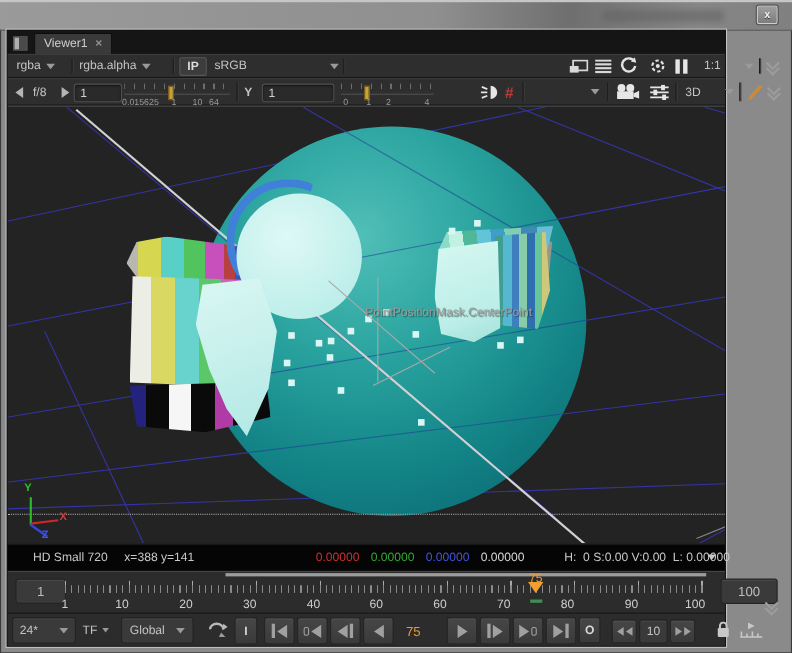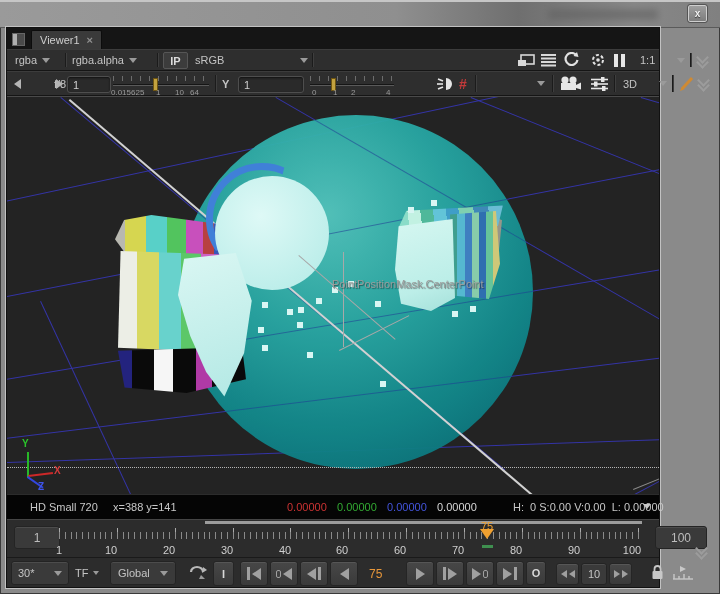--- a/index.html
+++ b/index.html
@@ -171,21 +171,21 @@
       <div class="sep" style="left:683px;"></div>
       <div class="titem" style="left:690px;">
           <i class="chev"></i>
         </div>
     </div>
 
     <div class="row toolbar2">
       <div class="titem" style="left:7px;">
           <i class="arrowbtn arl"></i>
         </div>
-      <div class="titem" style="left:23px;margin-left:24px;">
+      <div class="titem" style="left:23px;">
         <span>f/8</span>
       </div>
       <div class="titem" style="left:49px;">
           <i class="arrowbtn arr"></i>
         </div>
       <div class="ibox" style="left:60px;top:4px;width:44px;height:17px;">1</div>
       <div class="slider" style="left:106px;top:3px;width:96px;height:22px;">
         <div class="ticks"></div>
         <div class="track"></div>
         <div class="handle" style="left:40px;"></div>
@@ -372,21 +372,21 @@
       <span class="tick-label" style="left:625px;">100</span>
       <span class="playhead-label" style="left:480px;">75</span>
       <div class="playhead-tri" style="left:480px;"></div>
       <div class="inout" style="left:475px;top:25px;"></div>
       <div class="fbox" style="left:648px;top:6px;width:52px;height:23px;">100</div>
       <i class="chev" style="position:absolute;left:689px;top:26px;"></i>
     </div>
 
     <div class="transport">
       <div class="dbox" style="left:4px;top:3px;width:58px;height:24px;padding:0 6px;justify-content:space-between;">
-        <span>30*</span>
+        <span>24*</span>
           <i class="car"></i>
       </div>
       <div class="titem" style="left:68px;top:0;bottom:0;">
         <span>TF</span>
           <i class="car" style="border-left-width:3px;border-right-width:3px;border-top-width:4px;"></i>
       </div>
       <div class="dbox" style="left:103px;top:3px;width:66px;height:24px;padding:0 7px;justify-content:space-between;">
         <span>Global</span>
           <i class="car"></i>
       </div>

